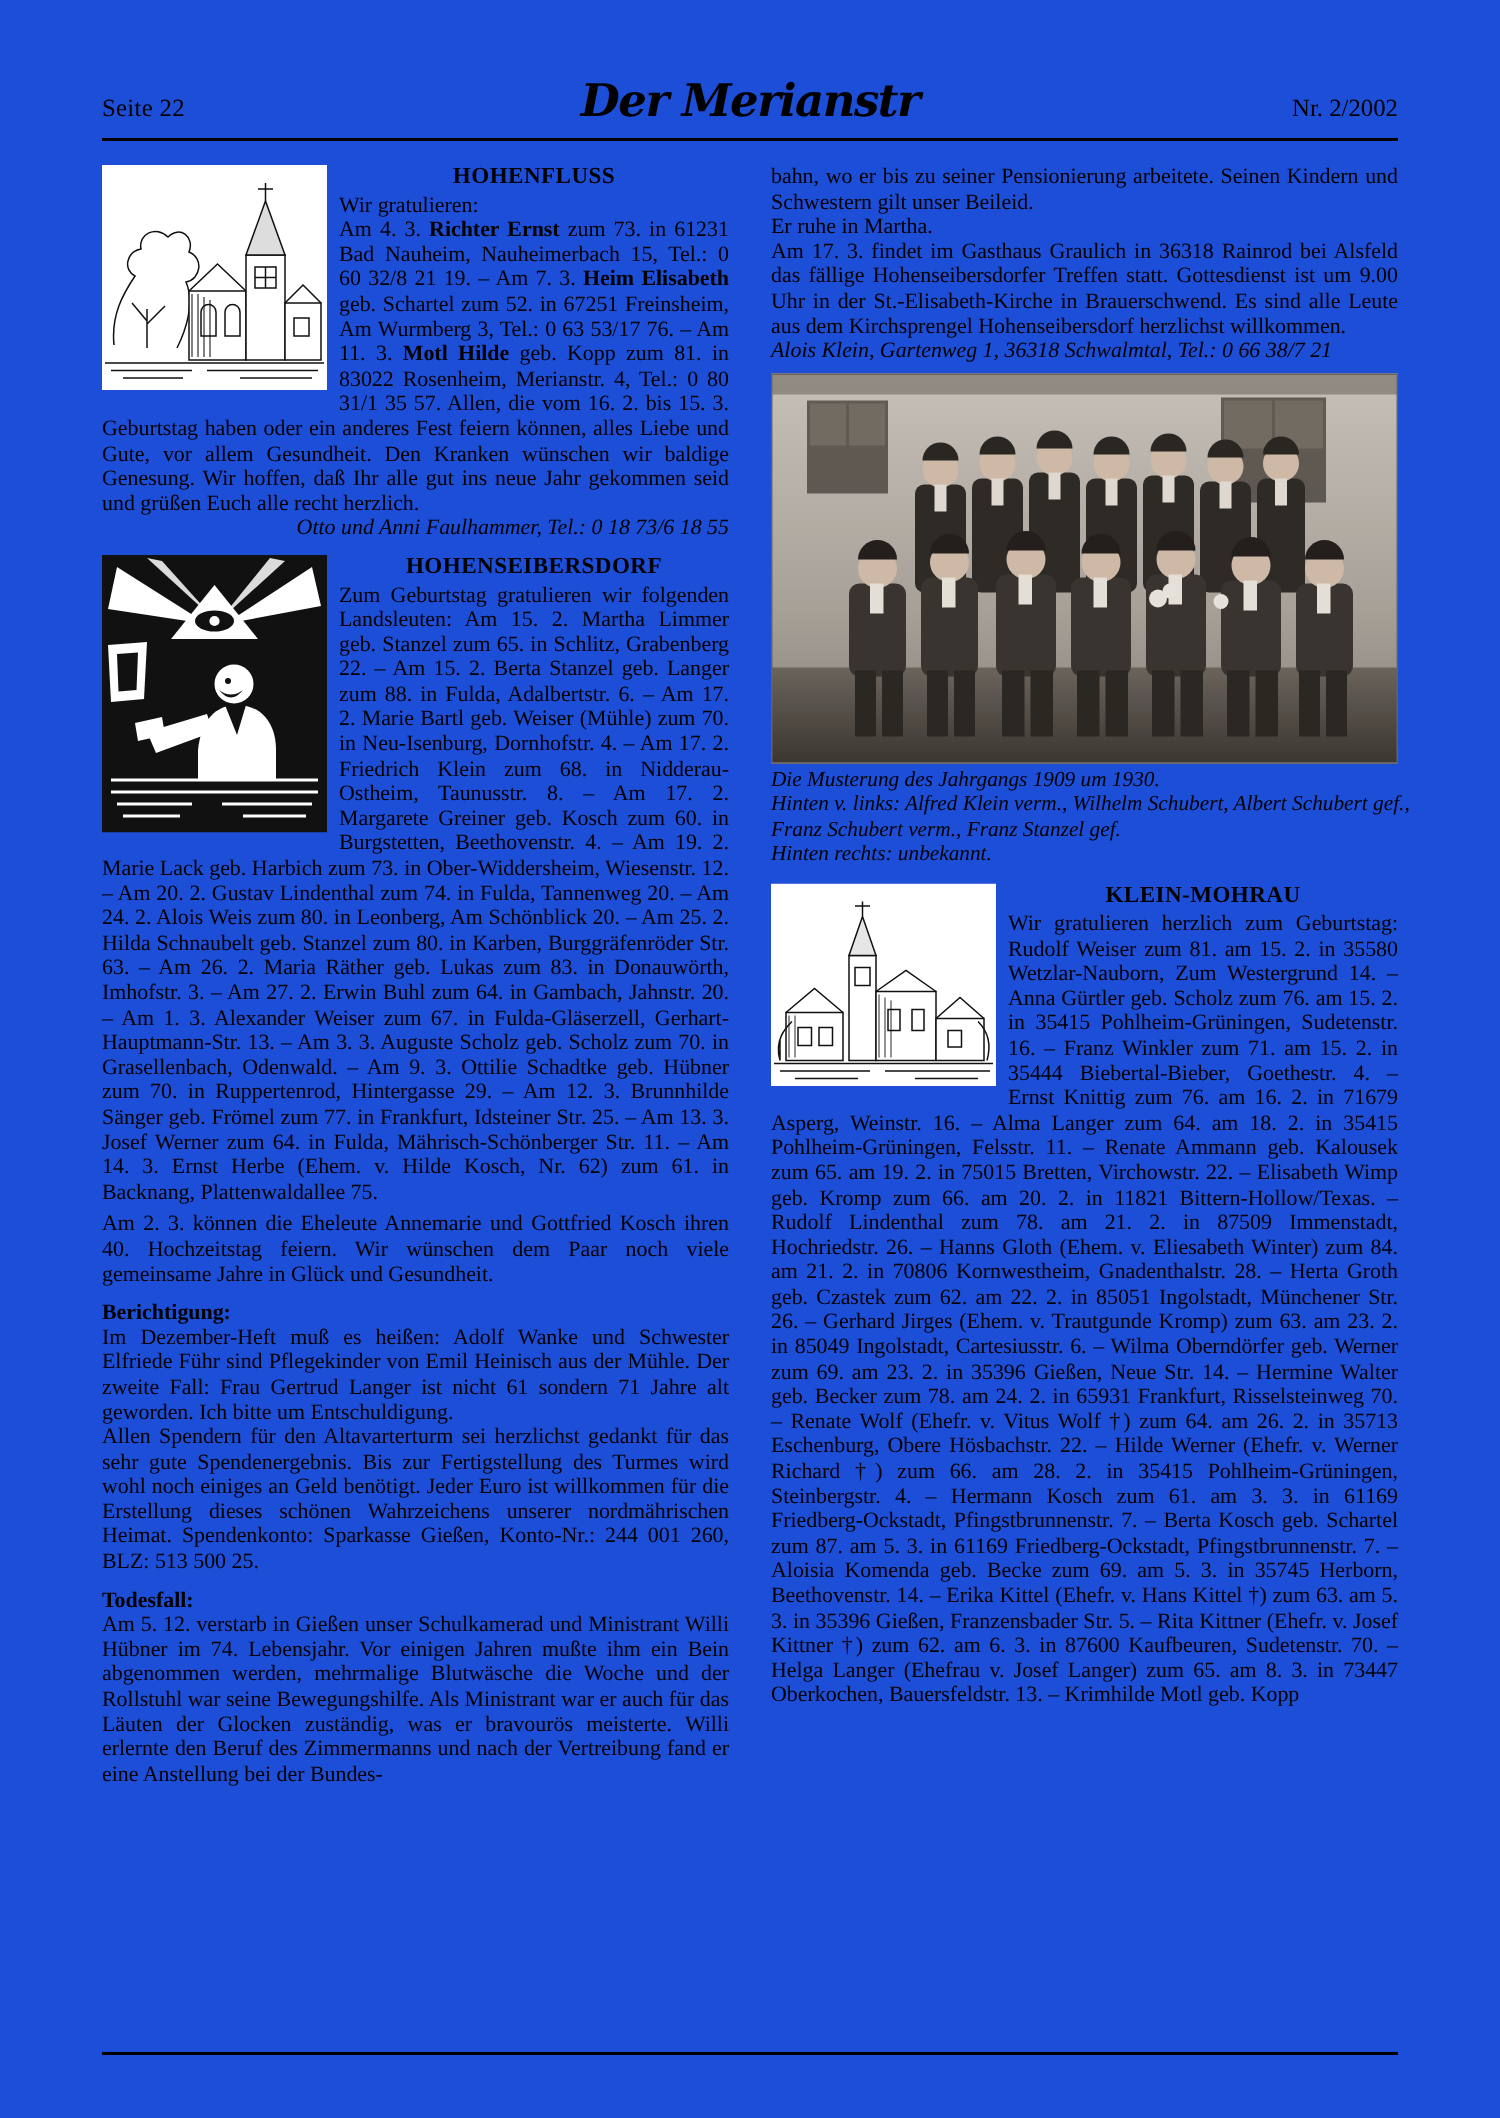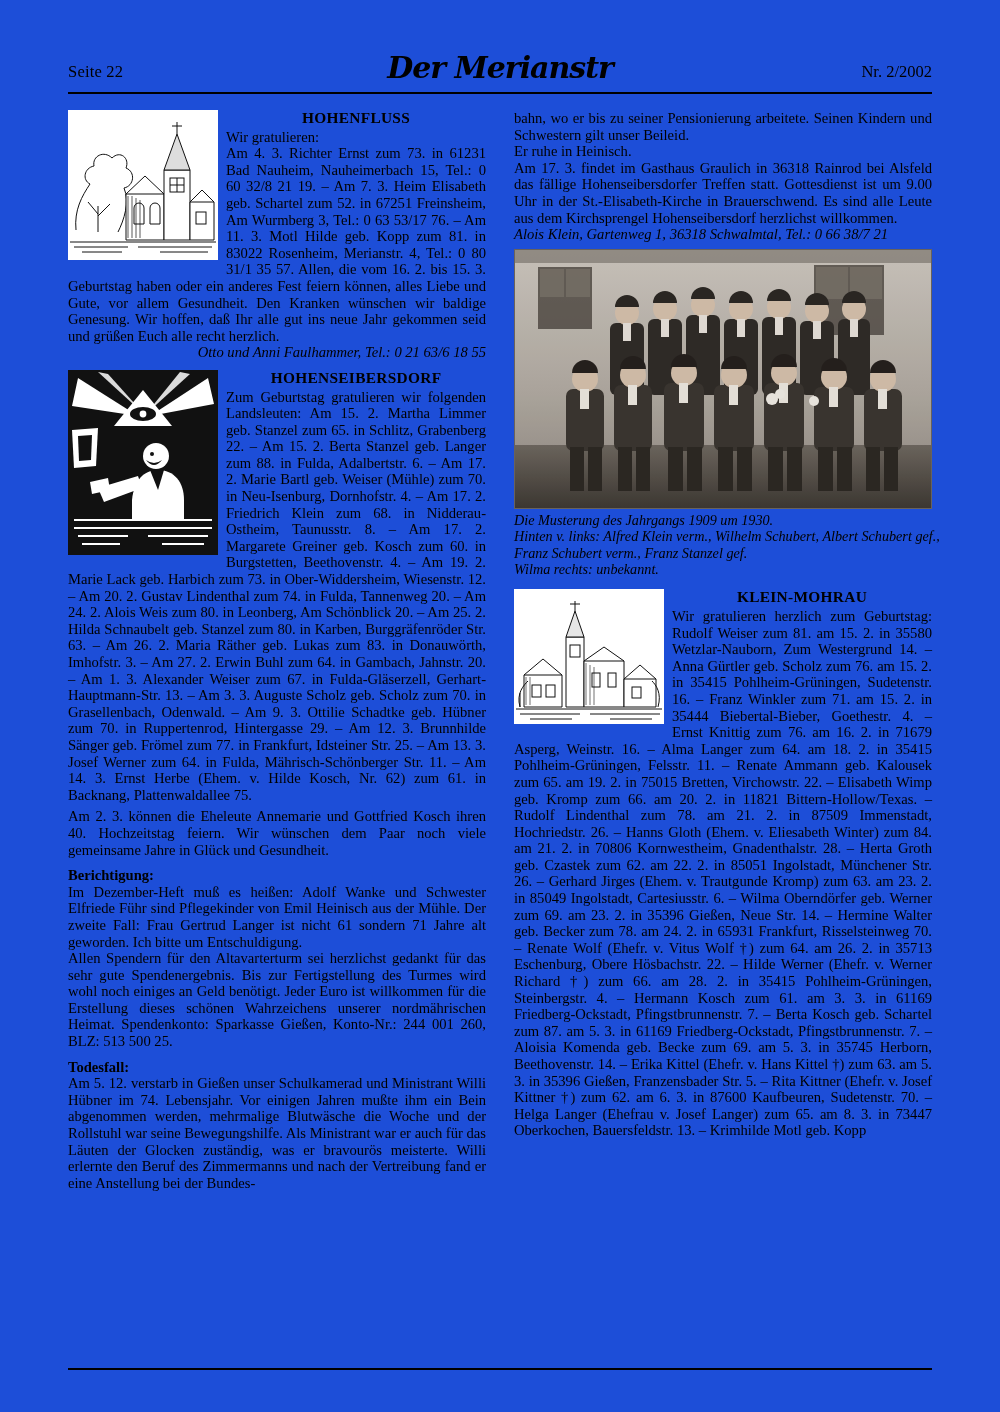--- a/index.html
+++ b/index.html
@@ -90,21 +90,21 @@
     font-size: 15.4px;
     font-weight: bold;
     text-align: center;
     margin: 0 0 2px 0;
     letter-spacing: 0.3px;
   }
   p {
     margin: 0;
     text-indent: 0;
   }
-  .b { font-weight: normal; }
+  .b { font-weight: bold; }
   .i { font-style: italic; }
   .sig {
     text-align: right;
     font-style: italic;
   }
   .spacer { height: 9px; }
   .spacer-sm { height: 5px; }
 
   
   .illus {
@@ -183,21 +183,21 @@
         <path d="M2 132 L148 132 M6 137 L60 137 M70 137 L144 137 M14 142 L54 142 M92 142 L140 142"></path>
       </g>
       <g stroke="#111" stroke-width="0.7">
         <path d="M60 86 L60 128 M64 86 L64 128 M68 88 L68 128 M72 90 L72 128"></path>
       </g>
     </svg>
 
     <h2 class="section">HOHENFLUSS</h2>
     <p>Wir gratulieren:</p>
     <p><span>Am 4. 3. </span><span class="b">Richter Ernst</span><span> zum 73. in 61231 Bad Nauheim, Nauheimerbach 15, Tel.: 0 60 32/8 21 19. – Am 7. 3. </span><span class="b">Heim Elisabeth</span><span> geb. Schartel zum 52. in 67251 Freinsheim, Am Wurmberg 3, Tel.: 0 63 53/17 76. – Am 11. 3. </span><span class="b">Motl Hilde</span><span> geb. Kopp zum 81. in 83022 Rosenheim, Merianstr. 4, Tel.: 0 80 31/1 35 57. Allen, die vom 16. 2. bis 15. 3. Geburtstag haben oder ein anderes Fest feiern können, alles Liebe und Gute, vor allem Gesundheit. Den Kranken wünschen wir baldige Genesung. Wir hoffen, daß Ihr alle gut ins neue Jahr gekommen seid und grüßen Euch alle recht herzlich.</span></p>
-    <p class="sig"><span class="i">Otto</span><span> und </span><span class="i">Anni Faulhammer,</span><span> Tel.: 0 21 63/6 18 55</span></p>
+    <p class="sig"><span class="i">Otto</span><span> und </span><span class="i">Anni Faulhammer,</span><span> Tel.: 0 18 73/6 18 55</span></p>
 
     <div class="clearer"></div>
     <div class="spacer"></div>
 
     <svg class="illus illus-emblem" viewBox="0 0 150 185">
       <rect x="0" y="0" width="150" height="185" fill="#111"></rect>
       <g fill="#fff">
 
         <path d="M10 8 L70 46 L4 36 Z"></path>
         <path d="M40 4 L76 44 L30 2 Z" opacity="0.85"></path>
@@ -246,21 +246,21 @@
     <p class="subhead">Berichtigung:</p>
     <p>Im Dezember-Heft muß es heißen: Adolf Wanke und Schwester Elfriede Führ sind Pflegekinder von Emil Heinisch aus der Mühle. Der zweite Fall: Frau Gertrud Langer ist nicht 61 sondern 71 Jahre alt geworden. Ich bitte um Entschuldigung.</p>
     <p>Allen Spendern für den Altavarterturm sei herzlichst gedankt für das sehr gute Spendenergebnis. Bis zur Fertigstellung des Turmes wird wohl noch einiges an Geld benötigt. Jeder Euro ist willkommen für die Erstellung dieses schönen Wahrzeichens unserer nordmährischen Heimat. Spendenkonto: Sparkasse Gießen, Konto-Nr.: 244 001 260, BLZ: 513 500 25.</p>
 
     <p class="subhead">Todesfall:</p>
     <p>Am 5. 12. verstarb in Gießen unser Schulkamerad und Ministrant Willi Hübner im 74. Lebensjahr. Vor einigen Jahren mußte ihm ein Bein abgenommen werden, mehrmalige Blutwäsche die Woche und der Rollstuhl war seine Bewegungshilfe. Als Ministrant war er auch für das Läuten der Glocken zuständig, was er bravourös meisterte. Willi erlernte den Beruf des Zimmermanns und nach der Vertreibung fand er eine Anstellung bei der Bundes-</p>
   </div>
 
   <div class="col col-right">
     <p>bahn, wo er bis zu seiner Pensionierung arbeitete. Seinen Kindern und Schwestern gilt unser Beileid.</p>
-    <p>Er ruhe in Heinisch.</p>
+    <p>Er ruhe in Martha.</p>
     <p>Am 17. 3. findet im Gasthaus Graulich in 36318 Rainrod bei Alsfeld das fällige Hohenseibersdorfer Treffen statt. Gottesdienst ist um 9.00 Uhr in der St.-Elisabeth-Kirche in Brauerschwend. Es sind alle Leute aus dem Kirchsprengel Hohenseibersdorf herzlichst willkommen.</p>
     <p><span class="i">Alois Klein,</span><span class="i"> Gartenweg 1, 36318 Schwalmtal, Tel.: 0 66 38/7 21</span></p>
 
     <div class="photo-wrap">
       <svg class="photo" viewBox="0 0 418 260" preserveAspectRatio="none">
         <defs>
           <linearGradient id="wall" x1="0" y1="0" x2="0" y2="1">
             <stop offset="0%" stop-color="#cfcac2"></stop>
             <stop offset="55%" stop-color="#b2aca3"></stop>
             <stop offset="100%" stop-color="#8e8880"></stop>
@@ -382,21 +382,21 @@
             <circle cx="300" cy="152" r="5"></circle>
           </g>
         </g>
 
         <rect x="0" y="0" width="418" height="260" fill="none" stroke="#6d675f" stroke-width="2"></rect>
         <rect x="0" y="0" width="418" height="260" fill="#2b2721" opacity="0.06"></rect>
       </svg>
       <div class="caption">
         <div>Die Musterung des Jahrgangs 1909 um 1930.</div>
         <div>Hinten v. links:  Alfred Klein verm., Wilhelm Schubert, Albert Schubert gef., Franz Schubert verm., Franz Stanzel gef.</div>
-        <div>Wilma rechts: unbekannt.</div>
+        <div>Hinten rechts: unbekannt.</div>
       </div>
     </div>
 
     <div class="spacer"></div>
 
     <svg class="illus illus-village" viewBox="0 0 150 135">
       <rect x="0" y="0" width="150" height="135" fill="#ffffff"></rect>
       <g stroke="#111" stroke-width="1" fill="none">
 
         <path d="M52 118 L52 48 L70 48 L70 118 Z" fill="#fff"></path>

